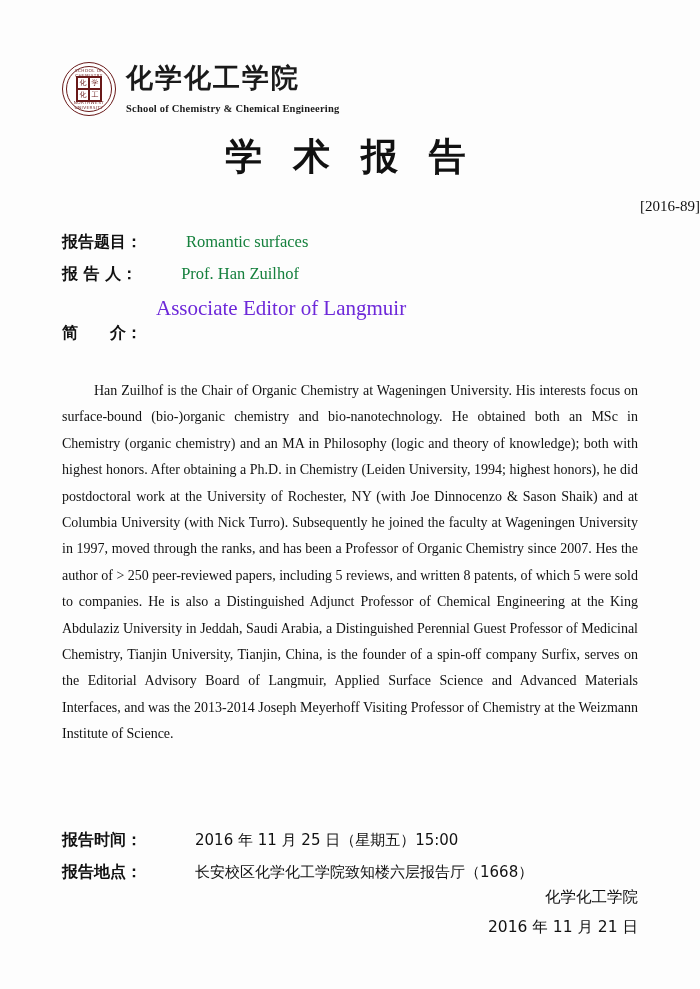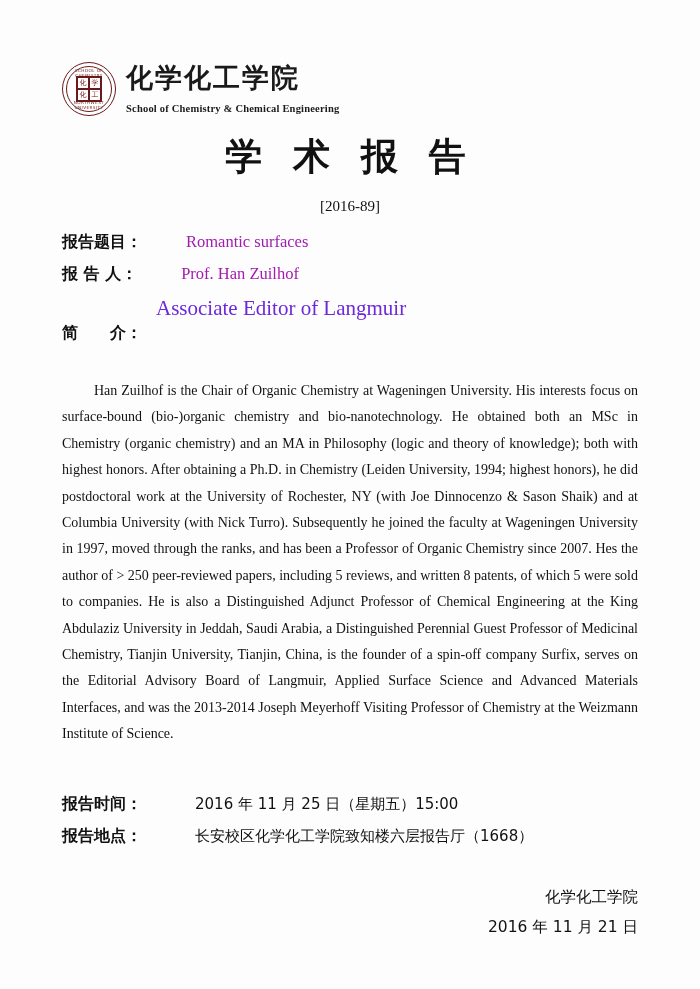--- a/index.html
+++ b/index.html
@@ -113,21 +113,21 @@
     font-family: "DejaVu Sans", "Liberation Sans", sans-serif;
     font-weight: bold;
     font-size: 37px;
     letter-spacing: 9px;
     color: #111111;
   }
   .doc-number {
     position: absolute;
     left: 0; right: 0;
     top: 198px;
-    text-align: center;
+    text-align: right;
     font-size: 15px;
     color: #111111;
   }
   
   .fields {
     position: absolute;
     left: 62px;
     top: 232px;
     width: 576px;
   }
@@ -141,21 +141,21 @@
     font-family: "DejaVu Sans", "Liberation Sans", sans-serif;
     font-weight: bold;
     font-size: 16px;
     color: #111111;
     white-space: pre;
     flex: 0 0 auto;
   }
   .field-value {
     font-family: "Liberation Serif", serif;
     font-size: 16.5px;
-    color: #a21caf;
+    color: #15803d;
     padding-left: 6px;
   }
   .field-subvalue {
     font-family: "Liberation Serif", serif;
     font-size: 21px;
     color: #6d28d9;
     margin: 0 0 2px 94px;
   }
   
   .bio {
@@ -168,21 +168,21 @@
     line-height: 26.4px;
     text-align: justify;
     text-indent: 32px;
     color: #111111;
     hyphens: none;
   }
   
   .foot-fields {
     position: absolute;
     left: 62px;
-    top: 794px;
+    top: 830px;
     width: 576px;
   }
   .foot-fields .field-row {
     margin-bottom: 11px;
   }
   .foot-value {
     font-family: "DejaVu Sans", "Liberation Sans", sans-serif;
     font-size: 15px;
     color: #111111;
     padding-left: 6px;

